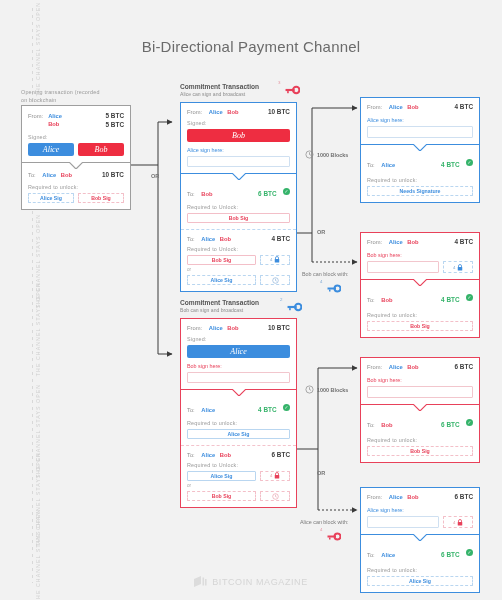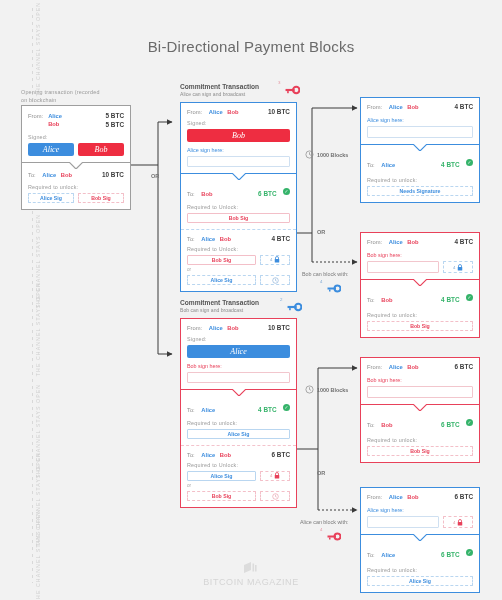--- a/index.html
+++ b/index.html
@@ -106,30 +106,30 @@
 
   .ann { position:absolute; font-size:5.4px; color:#6f6f6f; font-weight:bold; white-space:nowrap; }
   .ann.plain { font-weight:normal; color:#7a7a7a; }
   .ortxt { position:absolute; font-size:5.6px; font-weight:bold; color:#757575; }
 
   .clockdot { position:absolute; width:9px; height:9px; }
 
   
   .logo {
     position:absolute; left:0; right:0; bottom:13px;
-    display:flex; align-items:center; justify-content:center; gap:4px;flex-direction:column;
+    display:flex; align-items:center; justify-content:center; gap:4px;
   }
   .logo .txt { font-size:9px; color:#d5d5d5; letter-spacing:.6px; }
 </style>
 </head>
 <body>
 
 <div class="page">
 
-  <div class="title">Bi-Directional Payment Blocks</div>
+  <div class="title">Bi-Directional Payment Channel</div>
 
   <div class="rail">
     <div class="dash"></div>
     <div class="vtext" style="top:38px">THE CHANNEL STAYS OPEN</div>
     <div class="vtext" style="top:250px">THE CHANNEL STAYS OPEN</div>
     <div class="vtext" style="top:318px">THE CHANNEL STAYS OPEN</div>
     <div class="vtext" style="top:420px">THE CHANNEL STAYS OPEN</div>
     <div class="vtext" style="top:488px">THE CHANNEL STAYS OPEN</div>
     <div class="vtext" style="top:545px">THE CHANNEL STAYS OPEN</div>
   </div>

